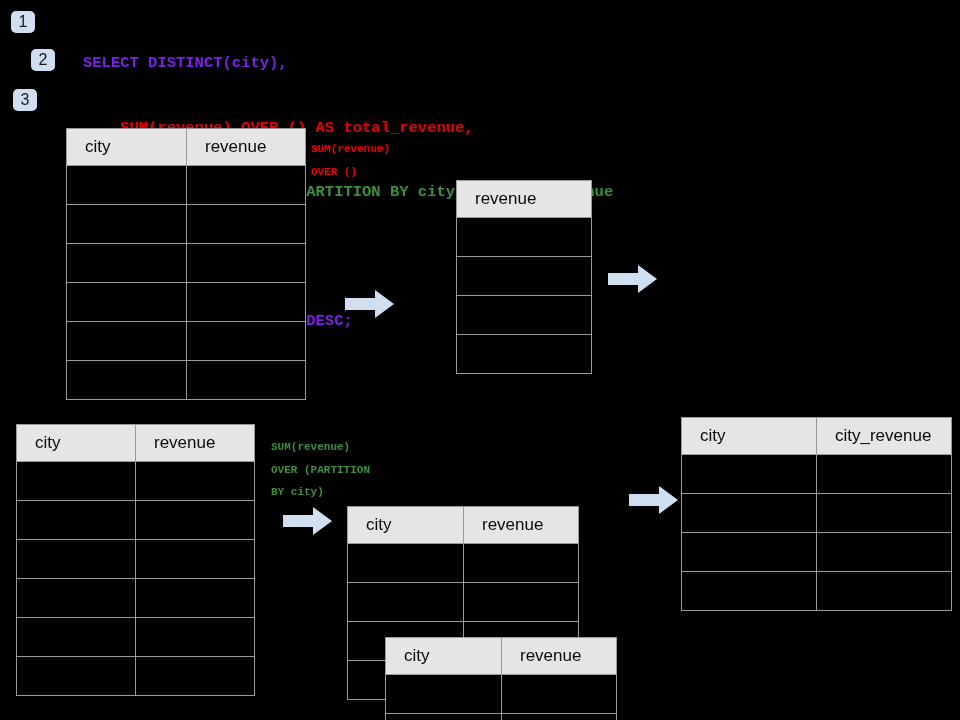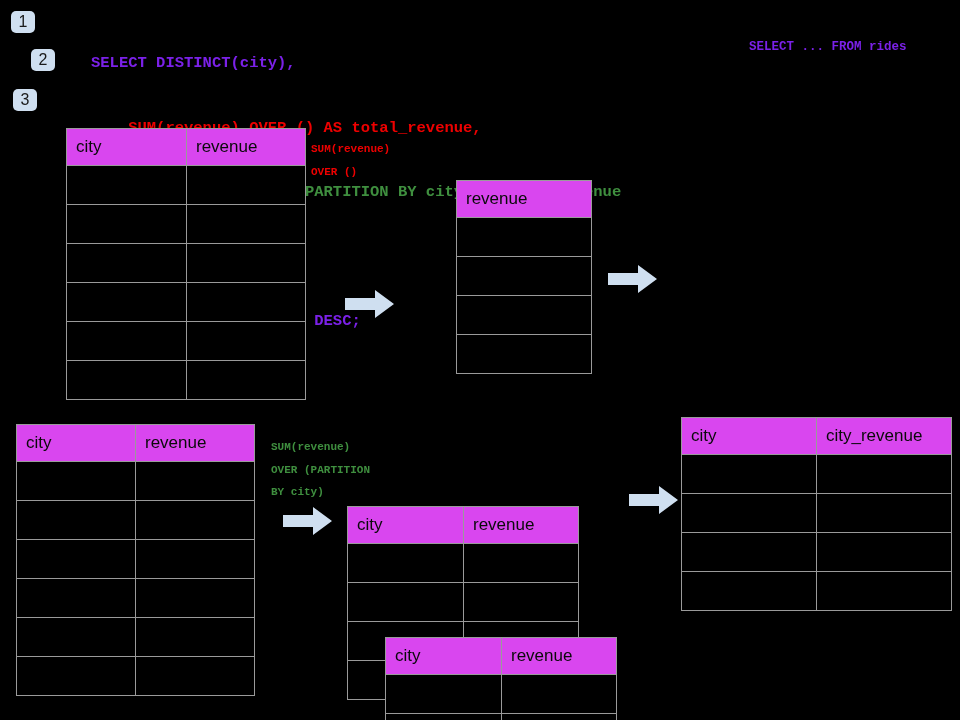--- a/index.html
+++ b/index.html
@@ -27,21 +27,21 @@
   
   .sql{
     position:absolute;
     font-family:"Liberation Mono",monospace;
     font-size:15.5px;
     line-height:21.5px;
     white-space:pre;
     letter-spacing:0px;
     font-weight:bold;
   }
-  .sql-line{white-space:pre;margin-left:8px;}
+  .sql-line{white-space:pre;}
   .c-purple{color:#7b21e8;}
   .c-red{color:#ee0000;}
   .c-green{color:#3f8f3f;}
 
   .side-note{
     position:absolute;
     font-family:"Liberation Mono",monospace;
     font-size:12.5px;
     line-height:19px;
     font-weight:bold;
@@ -70,27 +70,27 @@
     table-layout:fixed;
   }
   .tbl td{
     border:1px solid #9a9a9a;
     background:#000;
     padding:0;
     height:38px;
   }
   .tbl th{
     border:1px solid #9a9a9a;
-    background:#d946ef;
+    background:#e5e5e5;
     color:#0a0a0a;
     font-family:"Liberation Sans",sans-serif;
     font-weight:normal;
     font-size:17px;
     text-align:left;
-    padding:0 0 0 9px;
+    padding:0 0 0 18px;
     height:36px;
   }
 
   
   .arrow{position:absolute;}
 </style>
 </head>
 <body>
 
 <div class="stage">
@@ -100,21 +100,20 @@
   <div class="badge" style="left:13px;top:89px;">3</div>
 
   <div class="sql" style="left:83px;top:10px;">
     <div class="sql-line c-purple">SELECT DISTINCT(city),</div>
     <div class="sql-line c-red">    SUM(revenue) OVER () AS total_revenue,</div>
     <div class="sql-line c-green">    SUM(revenue) OVER (PARTITION BY city) as city_revenue</div>
     <div class="sql-line c-purple">  FROM rides</div>
     <div class="sql-line c-purple">  ORDER by city_revenue DESC;</div>
   </div>
 
-  <div class="side-note" style="left:749px;top:38px;">SELECT ... FROM rides</div>
 
   <div class="anno anno-red" style="left:311px;top:138px;">SUM(revenue)
 OVER ()</div>
 
   <div class="anno anno-green" style="left:271px;top:436px;">SUM(revenue)
 OVER (PARTITION
 BY city)</div>
 
   <table class="tbl" style="left:66px;top:128px;width:239px;">
     <colgroup>

